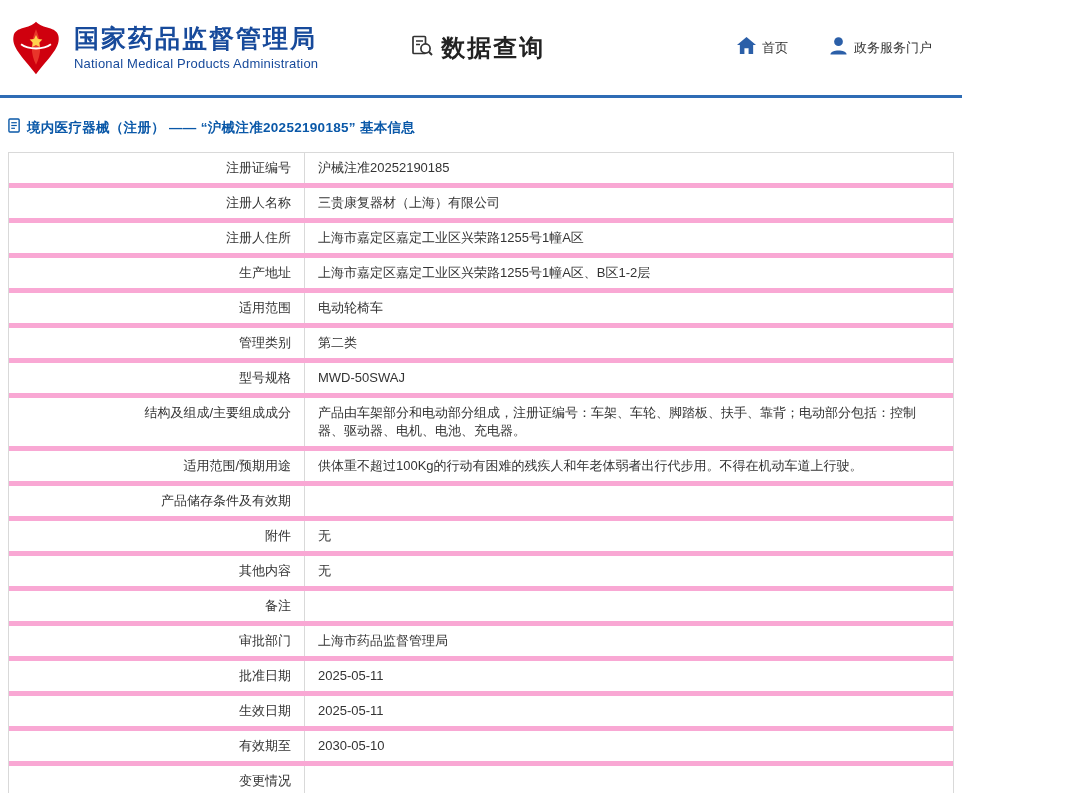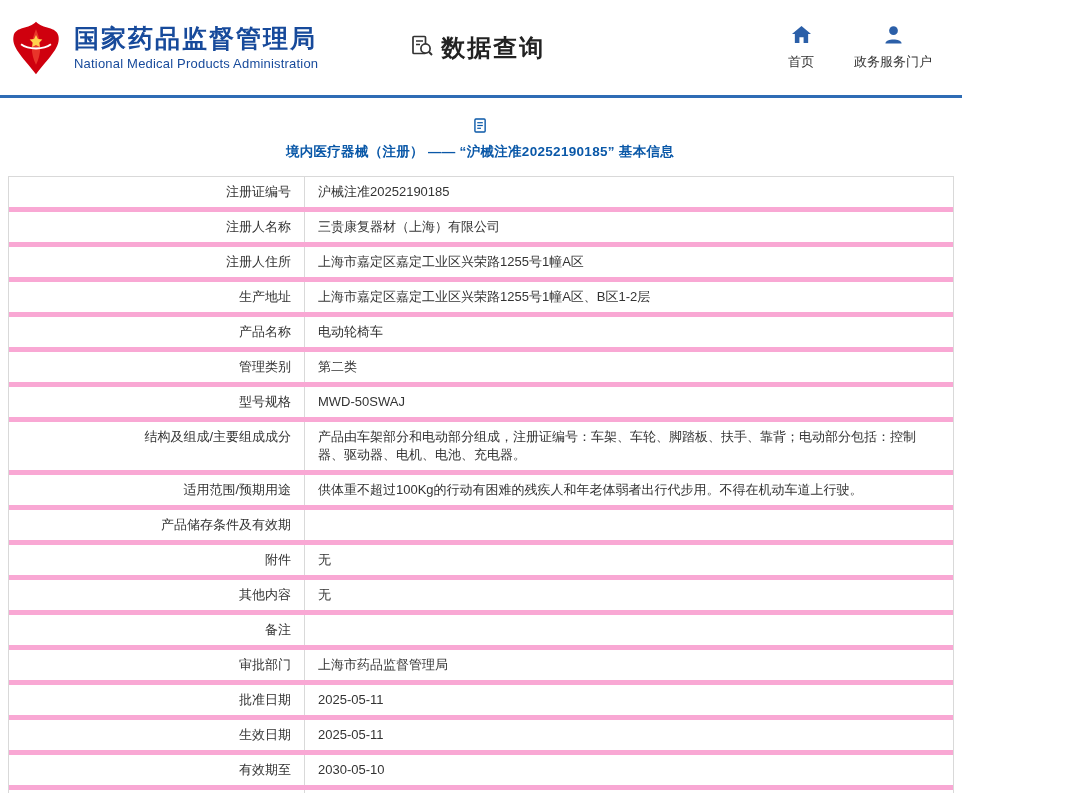--- a/index.html
+++ b/index.html
@@ -13,27 +13,27 @@
   
   .header { display:flex; align-items:center; height:95px; padding:0 30px 0 8px; }
   .logo { width:56px; height:56px; flex-shrink:0; }
   .org { margin-left:10px; }
   .org-cn { color:#174a9b; font-size:25px; font-weight:bold; letter-spacing:2px; line-height:1.15; }
   .org-en { color:#174a9b; font-size:13px; margin-top:3px; letter-spacing:.2px; }
   .section-title { display:flex; align-items:center; gap:7px; margin-left:92px; }
   .section-title .txt { font-size:24px; font-weight:600; color:#222; letter-spacing:2px; }
   .spacer { flex:1; }
   .nav { display:flex; gap:40px; }
-  .nav-item { display:flex; flex-direction:column; align-items:center; gap:5px; cursor:pointer; }
+  .nav-item { display:flex; flex-direction:row; align-items:center; gap:5px; cursor:pointer; }
   .nav-item .lbl { font-size:13px; color:#333; white-space:nowrap; }
 
   .header-divider { height:3px; width:100%; background:#2e6cb5; }
 
   
-  .breadcrumb { display:flex; align-items:center; gap:6px; padding:20px 10px 13px 8px;flex-direction:column; }
+  .breadcrumb { display:flex; align-items:flex-end; gap:6px; padding:20px 10px 13px 8px; }
   .breadcrumb .crumb-text { color:#0a58a8; font-size:13.5px; font-weight:bold; letter-spacing:.3px; }
 
   
   .info-table { margin:2px 8px 0 8px; border:1px solid #d9d9d9; }
   .row { display:flex; border-bottom:5px solid #f9a8d4; min-height:30px; }
   .row:last-child { border-bottom:none; }
   .cell { padding:6px 13px; font-size:13px; line-height:18px; color:#333; }
   .cell.label { width:296px; flex-shrink:0; text-align:right; border-right:1px solid #d9d9d9; }
   .cell.value { flex:1; }
   .cell.value a { color:#2898d5; text-decoration:none; cursor:pointer; }
@@ -123,21 +123,21 @@
         </div>
         <div class="row">
           <div class="cell label">注册人住所</div>
           <div class="cell value">上海市嘉定区嘉定工业区兴荣路1255号1幢A区</div>
         </div>
         <div class="row">
           <div class="cell label">生产地址</div>
           <div class="cell value">上海市嘉定区嘉定工业区兴荣路1255号1幢A区、B区1-2层</div>
         </div>
         <div class="row">
-          <div class="cell label">产品名称</div>
+          <div class="cell label">适用范围</div>
           <div class="cell value">电动轮椅车</div>
         </div>
         <div class="row">
           <div class="cell label">管理类别</div>
           <div class="cell value">第二类</div>
         </div>
         <div class="row">
           <div class="cell label">型号规格</div>
           <div class="cell value">MWD-50SWAJ</div>
         </div>

